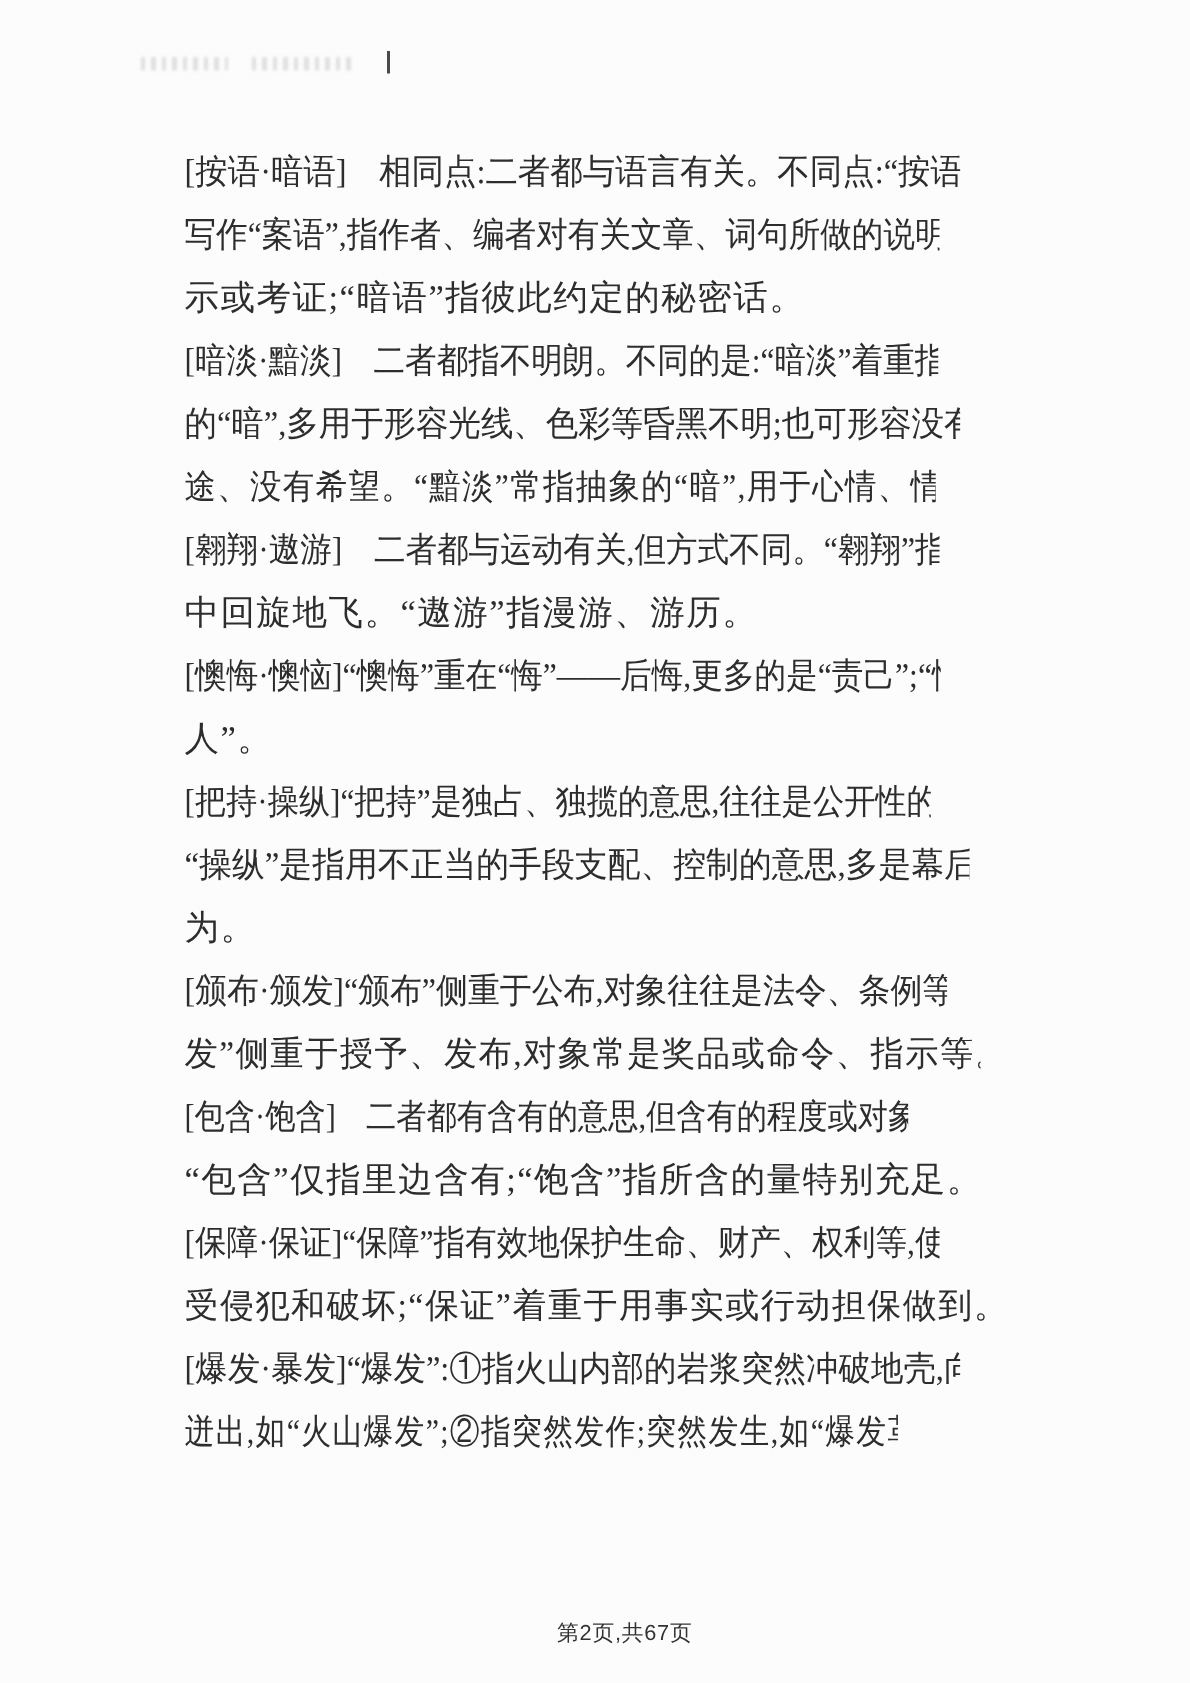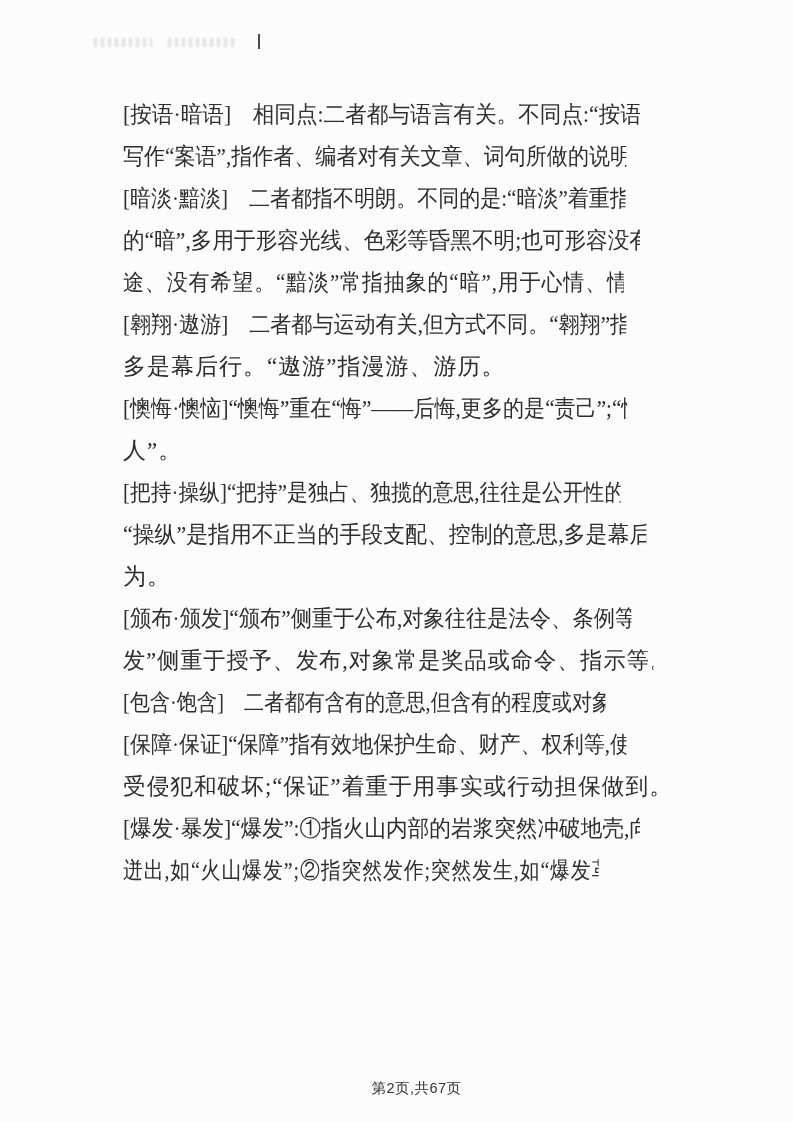--- a/index.html
+++ b/index.html
@@ -88,45 +88,47 @@
   <div class="scan-marks">
     <span class="smudge s1"></span>
     <span class="smudge s2"></span>
     <span class="tick"></span>
   </div>
 
   <div class="doc" id="doc">
       <div class="para">
         <div class="line" style="transform: scaleX(0.940171);">[按语·暗语]　相同点:二者都与语言有关。不同点:“按语”也</div>
         <div class="line" style="transform: scaleX(0.915141);">写作“案语”,指作者、编者对有关文章、词句所做的说明、提</div>
+        <div class="line end">示或考证;“暗语”指彼此约定的秘密话。</div>
       </div>
       <div class="para">
         <div class="line" style="transform: scaleX(0.913621);">[暗淡·黯淡]　二者都指不明朗。不同的是:“暗淡”着重指具体</div>
         <div class="line" style="transform: scaleX(0.940171);">的“暗”,多用于形容光线、色彩等昏黑不明;也可形容没有前</div>
         <div class="line end" style="transform: scaleX(0.910596);">途、没有希望。“黯淡”常指抽象的“暗”,用于心情、情绪。</div>
       </div>
       <div class="para">
         <div class="line" style="transform: scaleX(0.915141);">[翱翔·遨游]　二者都与运动有关,但方式不同。“翱翔”指在空</div>
-        <div class="line end">多是幕后行。“遨游”指漫游、游历。</div>
+        <div class="line end">中回旋地飞。“遨游”指漫游、游历。</div>
       </div>
       <div class="para">
         <div class="line" style="transform: scaleX(0.916667);">[懊悔·懊恼]“懊悔”重在“悔”——后悔,更多的是“责己”;“懊恼”</div>
         <div class="line end">人”。</div>
       </div>
       <div class="para">
         <div class="line" style="transform: scaleX(0.904605);">[把持·操纵]“把持”是独占、独揽的意思,往往是公开性的活动;</div>
         <div class="line" style="transform: scaleX(0.951557);">“操纵”是指用不正当的手段支配、控制的意思,多是幕后行</div>
         <div class="line end">为。</div>
       </div>
       <div class="para">
         <div class="line" style="transform: scaleX(0.92437);">[颁布·颁发]“颁布”侧重于公布,对象往往是法令、条例等;“颁</div>
         <div class="line end" style="transform: scaleX(0.964912);">发”侧重于授予、发布,对象常是奖品或命令、指示等。</div>
       </div>
       <div class="para">
         <div class="line" style="transform: scaleX(0.877193);">[包含·饱含]　二者都有含有的意思,但含有的程度或对象不同。</div>
+        <div class="line end">“包含”仅指里边含有;“饱含”指所含的量特别充足。</div>
       </div>
       <div class="para">
         <div class="line" style="transform: scaleX(0.915141);">[保障·保证]“保障”指有效地保护生命、财产、权利等,使之不</div>
         <div class="line end" style="transform: scaleX(0.985663);">受侵犯和破坏;“保证”着重于用事实或行动担保做到。</div>
       </div>
       <div class="para">
         <div class="line" style="transform: scaleX(0.940171);">[爆发·暴发]“爆发”:①指火山内部的岩浆突然冲破地壳,向外</div>
         <div class="line end" style="transform: scaleX(0.86478);">迸出,如“火山爆发”;②指突然发作;突然发生,如“爆发革命”“爆</div>
       </div>
     </div>

